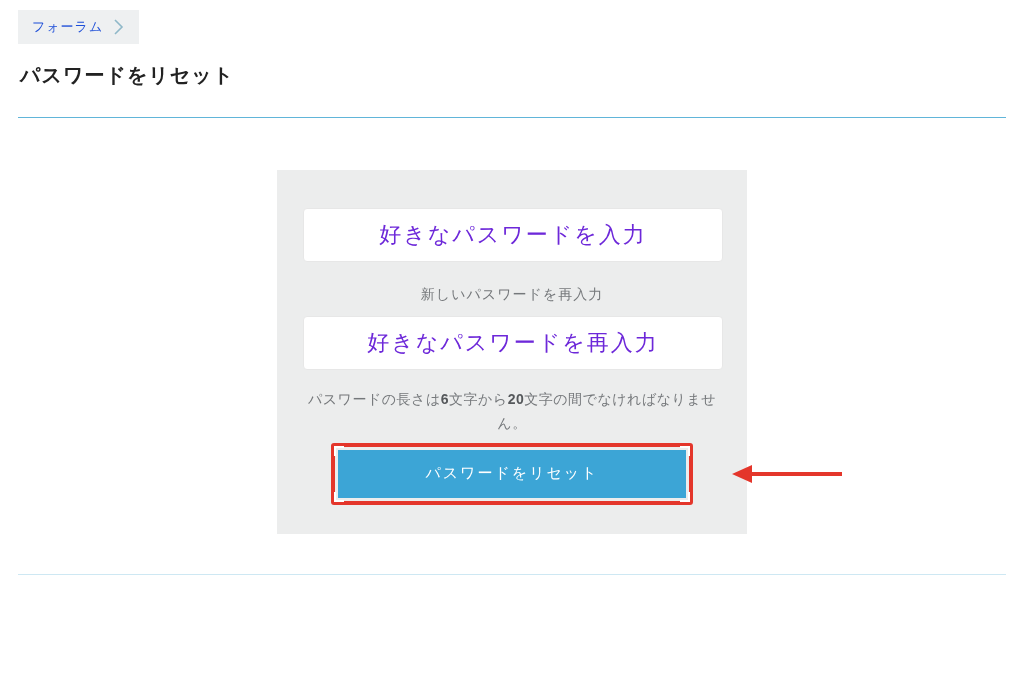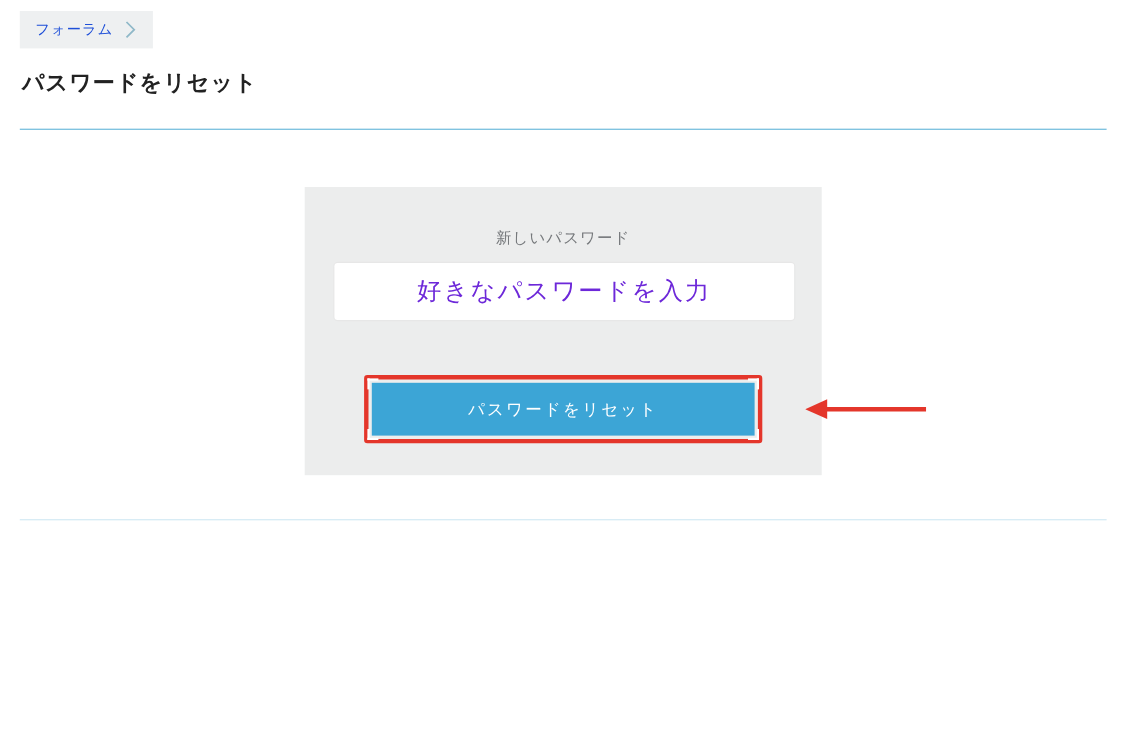--- a/index.html
+++ b/index.html
@@ -146,28 +146,32 @@
 </div>
 
 <h1 class="page-title">パスワードをリセット</h1>
 
 <hr class="topline">
 <div class="spacer-top"></div>
 
 <div class="arena">
   <div class="card">
 
-    <div class="field-label">新しいパスワード</div>
     <input type="text" class="field-input" value="好きなパスワードを入力" style="">
 
     <div class="gap-24"></div>
 
+    <div class="field-label">新しいパスワードを再入力</div>
+    <input type="text" class="field-input" value="好きなパスワードを再入力" style="">
 
     <div class="gap-18"></div>
 
+    <div class="help-text">
+      <span>パスワードの長さは</span><span class="num">6</span><span>文字から</span><span class="num">20</span><span>文字の間でなければなりません。</span>
+    </div>
 
     <div class="submit-row">
       <button class="submit-btn">パスワードをリセット</button>
       <div class="highlight-box">
         <span class="corner tl"></span>
           <span class="corner tr"></span>
         <span class="corner bl"></span>
           <span class="corner br"></span>
       </div>
       <div class="arrow">

